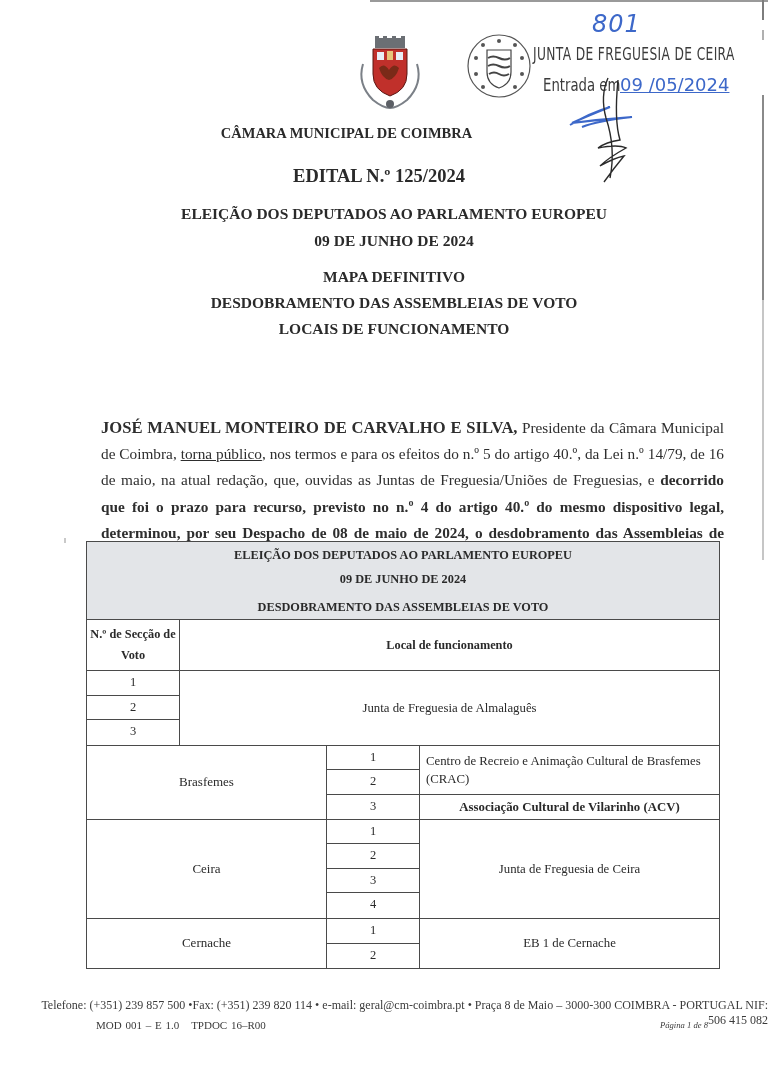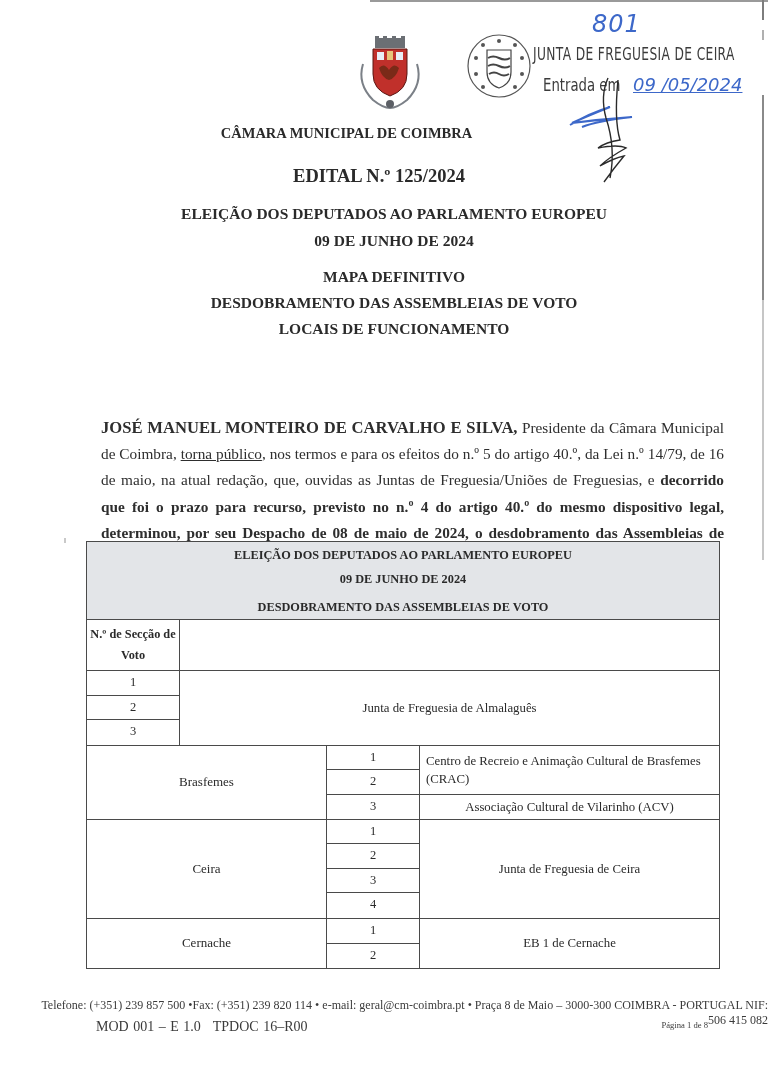--- a/index.html
+++ b/index.html
@@ -11,21 +11,21 @@
   .right-edge { position: absolute; right: 4px; top: 0; width: 2px; height: 560px;
     background: linear-gradient(#7d7d7d 0 20px, transparent 20px 30px, #b0b0b0 30px 40px, transparent 40px 95px, #8a8a8a 95px 300px, #c6c6c6 300px 560px); }
 
   
   .crest { position: absolute; left: 355px; top: 36px; width: 70px; height: 76px; }
   .seal { position: absolute; left: 465px; top: 32px; width: 68px; height: 68px; }
 
   .stamp-num { position: absolute; left: 592px; top: 10px; font-family: "DejaVu Sans", sans-serif; font-style: italic; font-size: 24px; color: #3d68c9; font-weight: 300; letter-spacing: 1px; }
   .stamp-title { position: absolute; left: 533px; top: 44px; font-family: "DejaVu Sans", sans-serif; font-size: 17px; color: #3b3b3b; transform: scaleX(0.72); transform-origin: left top; letter-spacing: 0.5px; white-space: nowrap; }
   .stamp-entry { position: absolute; left: 543px; top: 75px; font-family: "DejaVu Sans", sans-serif; font-size: 17px; color: #3b3b3b; transform: scaleX(0.78); transform-origin: left top; white-space: nowrap; }
-  .stamp-date { position: absolute; left: 620px; top: 74px; font-family: "DejaVu Sans", sans-serif; font-style: italic; font-size: 18px; color: #3d68c9; white-space: nowrap; text-decoration: underline; text-decoration-color: #3d68c9; margin-left: 13px; }
+  .stamp-date { position: absolute; left: 620px; top: 74px; font-family: "DejaVu Sans", sans-serif; font-size: 18px; color: #3d68c9; white-space: nowrap; text-decoration: underline; text-decoration-color: #3d68c9; }
   .signature { position: absolute; left: 560px; top: 70px; width: 110px; height: 120px; }
   .center-line { position: absolute; left: 0; right: 0; text-align: center; font-weight: bold; }
   .h-camara { top: 125px; font-size: 14.5px; left: -75px; }
   .h-edital { top: 166px; font-size: 18.5px; left: -10px; }
   .h-eleicao { top: 205px; font-size: 15.5px; left: 20px; }
   .h-date { top: 232px; font-size: 15.5px; left: 20px; }
   .h-mapa { top: 268px; font-size: 15.5px; left: 20px; }
   .h-desdob { top: 294px; font-size: 15.5px; left: 20px; }
   .h-locais { top: 320px; font-size: 15.5px; left: 20px; }
 
@@ -47,23 +47,23 @@
   .colhead { height: 50px; }
   .colhead .c1, .colhead .c2, .colhead .c3 { font-weight: bold; font-size: 12.3px; text-align: center; justify-content: center; align-items: center; }
   .colhead .c2 { flex-direction: row; line-height: 21px; }
   .colhead .c3 { flex-direction: row; }
   .sec { height: 23.5px; display: flex; align-items: center; justify-content: center; font-size: 12.5px; border-bottom: 1.5px solid #4a4a4a; }
   .sec:last-child { border-bottom: none; }
   .loc { display: flex; align-items: center; justify-content: center; font-size: 12.8px; line-height: 18px; border-bottom: 1.5px solid #4a4a4a; padding: 0 6px; }
   .loc:last-child { border-bottom: none; }
 
   .footer-line { position: absolute; left: 0; right: 0; text-align: right; top: 998px; font-size: 12px; color: #3a3a3a; margin-left: 32px; }
-  .footer-left { position: absolute; left: 96px; top: 1019px; font-size: 14px; color: #3a3a3a; word-spacing: 1px; text-align: center; }
+  .footer-left { position: absolute; left: 96px; top: 1019px; font-size: 11px; color: #3a3a3a; word-spacing: 1px; text-align: center; }
   .footer-left span + span { margin-left: 12px; }
-  .footer-right { position: absolute; right: 60px; top: 1020px; font-size: 8.6px; color: #3a3a3a; }
+  .footer-right { position: absolute; right: 60px; top: 1020px; font-size: 8.6px; color: #3a3a3a; font-style: italic; }
   .margin-dot { position: absolute; left: 64px; top: 538px; width: 2px; height: 5px; background: #c9c9c9; }
 </style>
 </head>
 <body>
 
 <div class="top-edge"></div>
 <div class="right-edge"></div>
 <div class="margin-dot"></div>
 
 <svg class="crest" viewBox="0 0 70 76">
@@ -121,20 +121,21 @@
 <div class="body-text"><b class="bigname">JOSÉ MANUEL MONTEIRO DE CARVALHO E SILVA,</b><span> Presidente da Câmara Municipal de Coimbra, </span><u>torna público</u><span>, nos termos e para os efeitos do n.º 5 do artigo 40.º, da Lei n.º 14/79, de 16 de maio, na atual redação, que, ouvidas as Juntas de Freguesia/Uniões de Freguesias, e </span><b>decorrido que foi o prazo para recurso, previsto no n.º 4 do artigo 40.º do mesmo dispositivo legal, determinou, por seu Despacho de 08 de maio de 2024, o desdobramento das Assembleias de Voto em Secções de Voto e os respetivos locais de funcionamento, da seguinte forma:</b></div>
 
 <div class="tbl">
   <div class="tbl-head">
     <div class="th1">ELEIÇÃO DOS DEPUTADOS AO PARLAMENTO EUROPEU</div>
     <div class="th2">09 DE JUNHO DE 2024</div>
     <div class="th3">DESDOBRAMENTO DAS ASSEMBLEIAS DE VOTO</div>
   </div>
   <div class="row colhead">
     <div class="c2">N.º de Secção de Voto</div>
+    <div class="c3">Local de funcionamento</div>
   </div>
   <div id="tbody">
       <div class="row">
         <div class="c2">
           <div class="sec">1</div>
           <div class="sec">2</div>
           <div class="sec">3</div>
         </div>
         <div class="c3">
           <div class="loc" style="height: 73.5px;">Junta de Freguesia de Almalaguês</div>
@@ -142,21 +143,21 @@
       </div>
       <div class="row">
         <div class="c1">Brasfemes</div>
         <div class="c2">
           <div class="sec">1</div>
           <div class="sec">2</div>
           <div class="sec">3</div>
         </div>
         <div class="c3">
           <div class="loc" style="height: 48.5px;">Centro de Recreio e Animação Cultural de Brasfemes (CRAC)</div>
-          <div class="loc" style="height: 23.5px;">Associação Cultural de Vilarinho (ACV)</div>
+          <div class="loc" style="height: 23.5px; font-weight: bold;">Associação Cultural de Vilarinho (ACV)</div>
         </div>
       </div>
       <div class="row">
         <div class="c1">Ceira</div>
         <div class="c2">
           <div class="sec">1</div>
           <div class="sec">2</div>
           <div class="sec">3</div>
           <div class="sec">4</div>
         </div>

